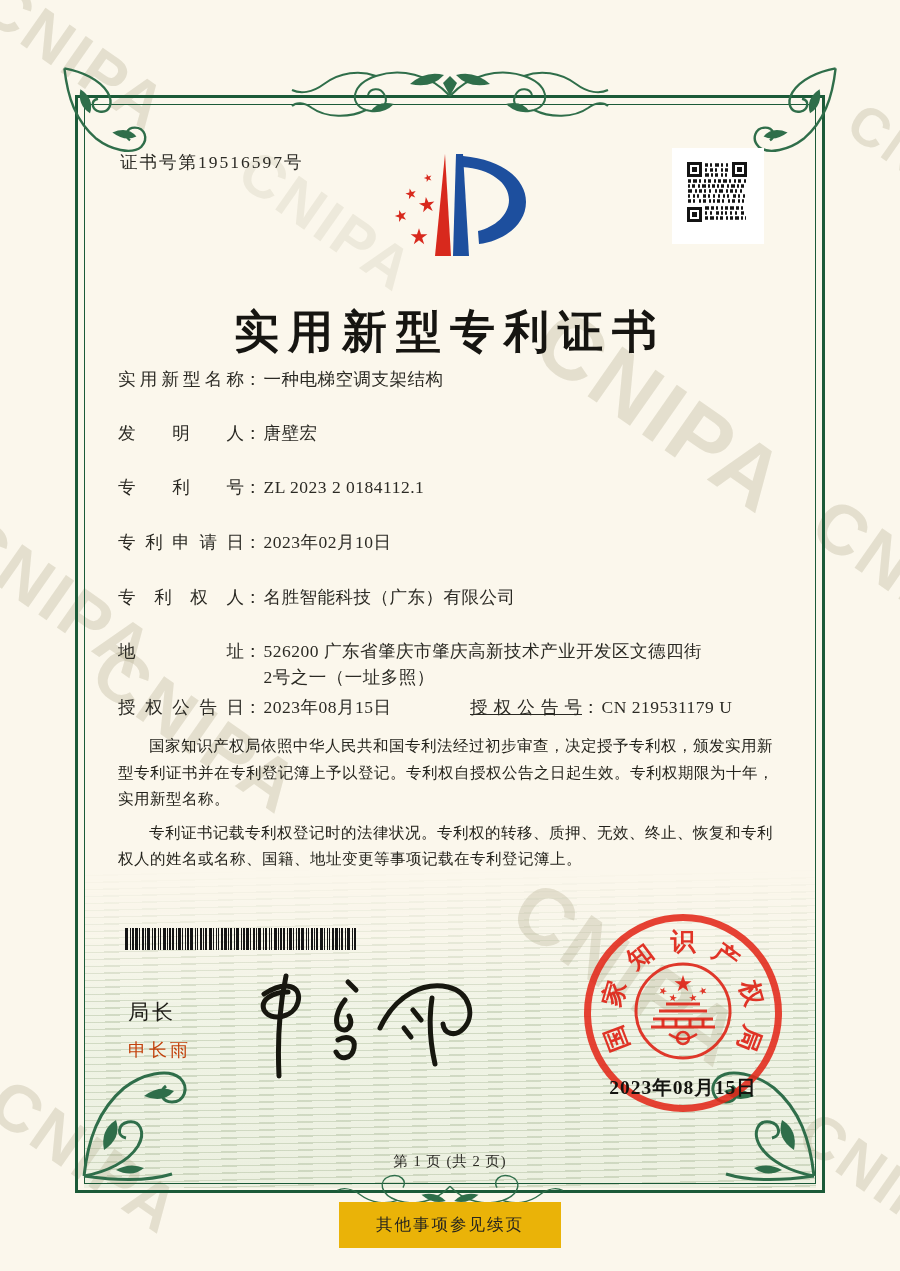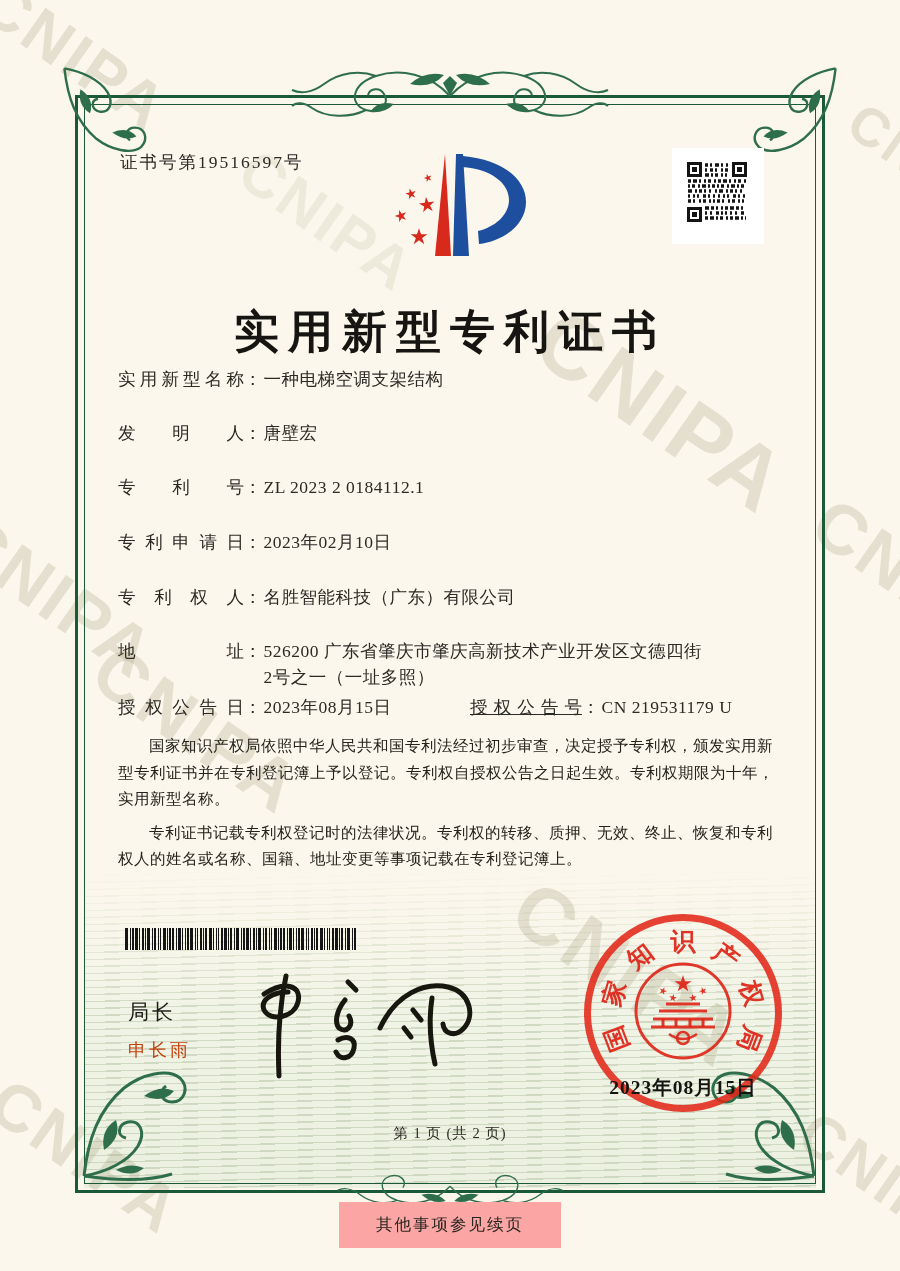--- a/index.html
+++ b/index.html
@@ -59,24 +59,24 @@
     display:flex; align-items:center; justify-content:center;
     font-size:25px; font-weight:700; color:rgba(222,35,22,.92);
     transform:rotate(var(--a)) translateY(-72px);
     font-family:"Liberation Serif",serif;
   }
   .seal-emblem{position:absolute; left:50%; top:50%; margin:-56px 0 0 -54px;}
   .seal-date{
     position:absolute; left:50%; top:168px; transform:translateX(-50%);
     font-size:19.5px; font-weight:600; color:#141410; white-space:nowrap; letter-spacing:1px;
   }
-  .page-footer{position:absolute; left:0; top:1124px; width:100%; text-align:center; font-size:14.5px; color:#2b2a24; z-index:3; letter-spacing:1px;}
+  .page-footer{position:absolute; left:0; top:1152px; width:100%; text-align:center; font-size:14.5px; color:#2b2a24; z-index:3; letter-spacing:1px;}
   .note-box{
     position:absolute; left:50%; transform:translateX(-50%); top:1202px; width:222px; height:46px;
-    background:#fca5a5; display:flex; align-items:center; justify-content:center; z-index:5;
+    background:#eab308; display:flex; align-items:center; justify-content:center; z-index:5;
     font-size:16.5px; letter-spacing:2px; color:#26251e;
   }
 </style>
 </head>
 <body>
 
 <div class="page">
 
   <div class="waves"></div>
 

